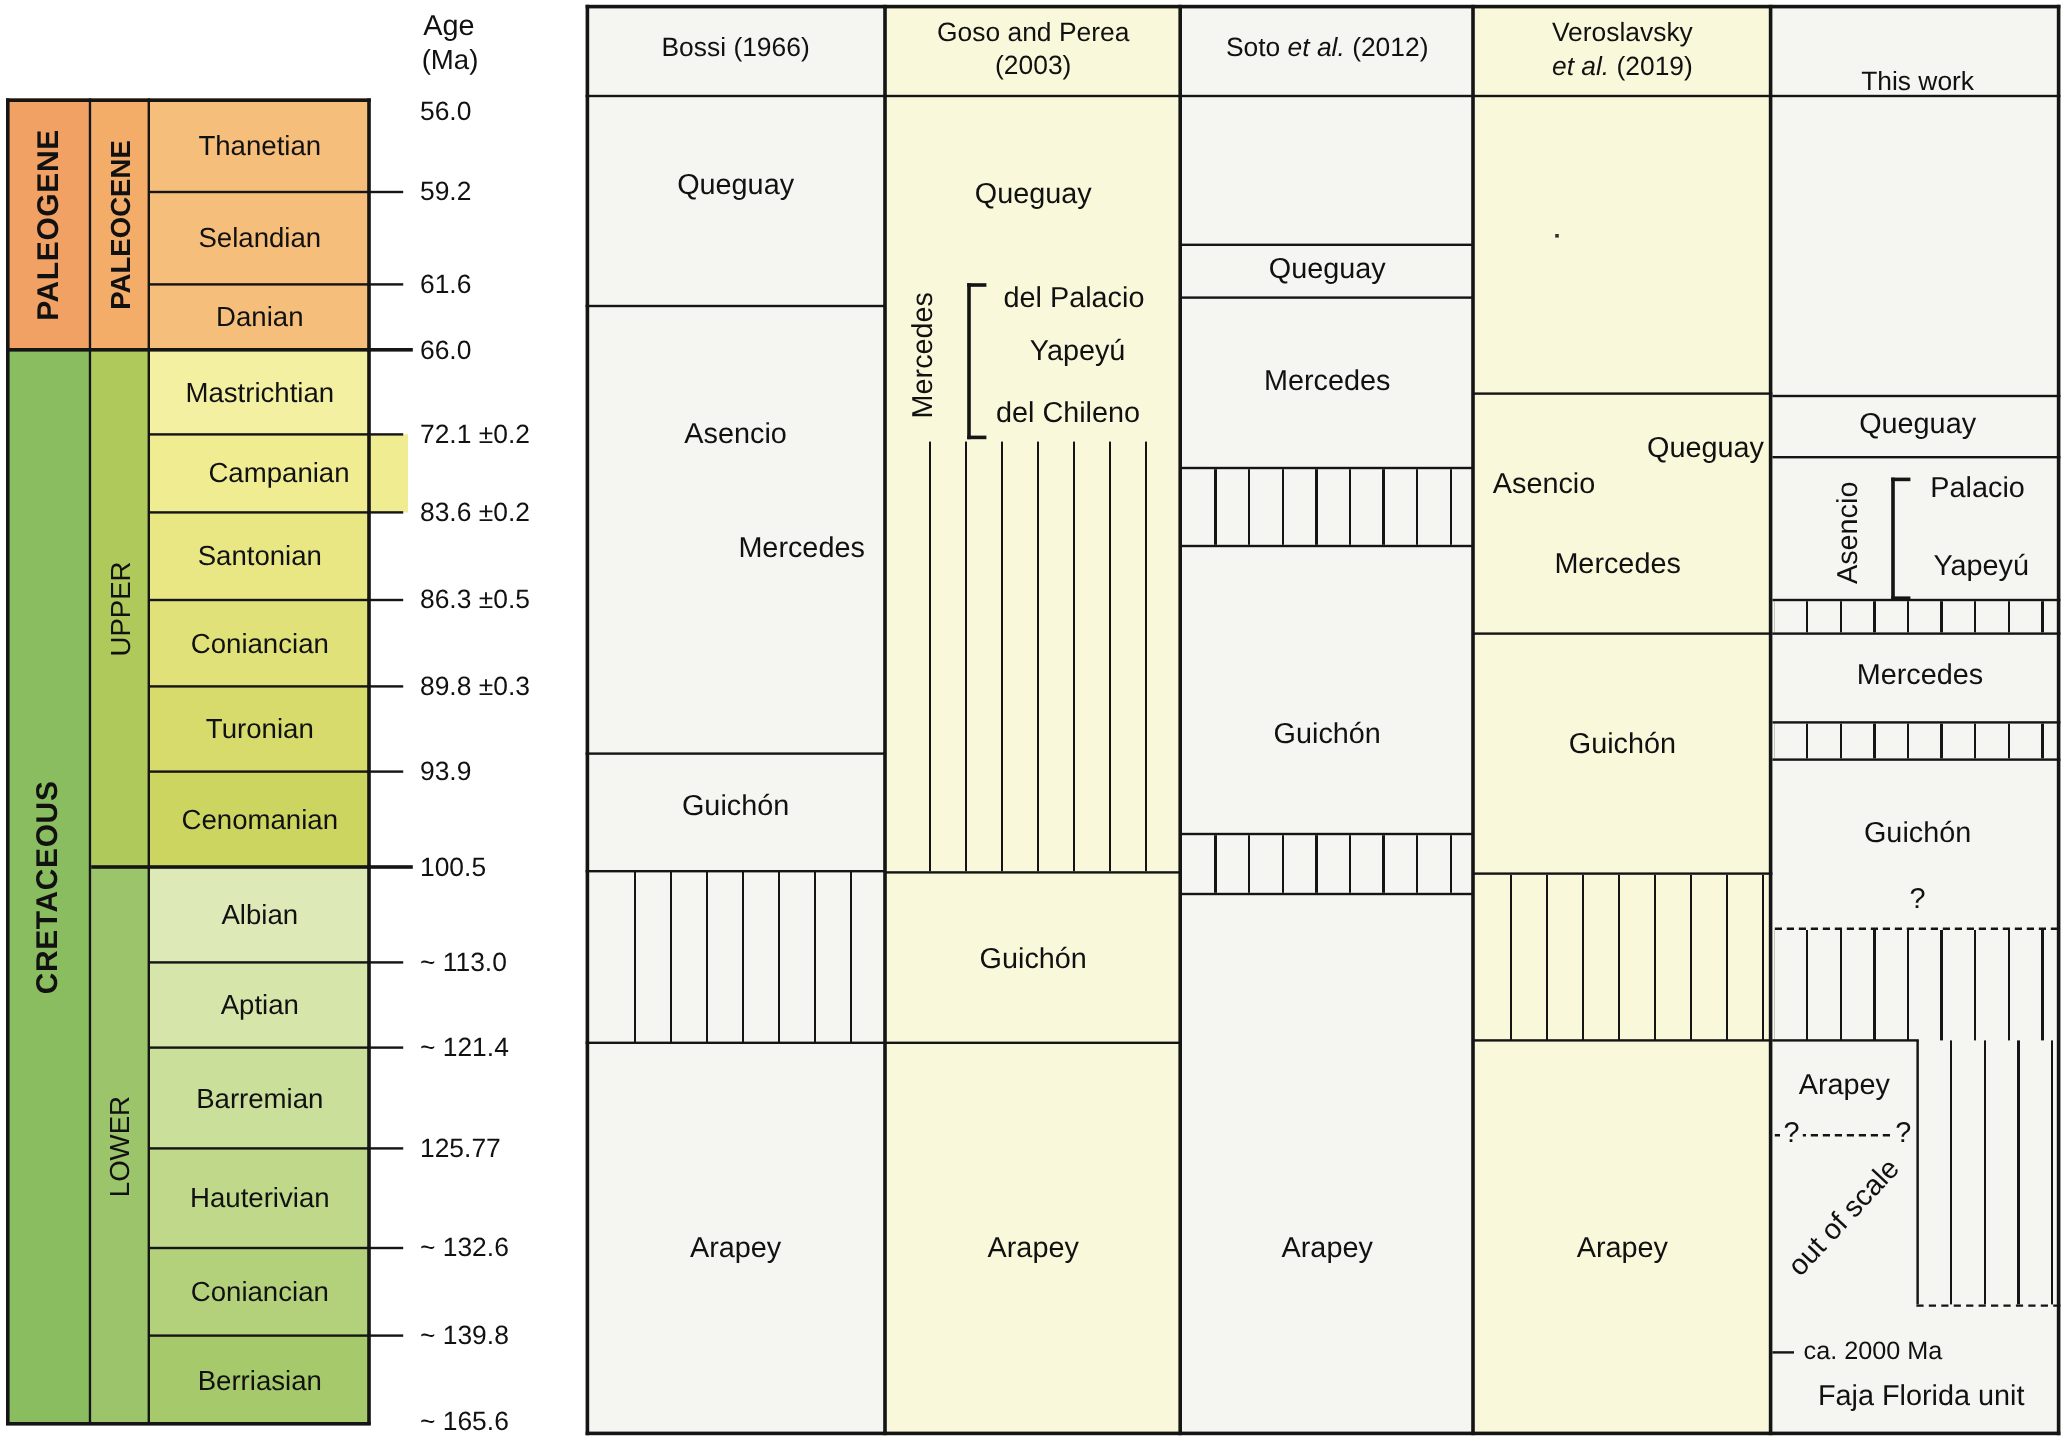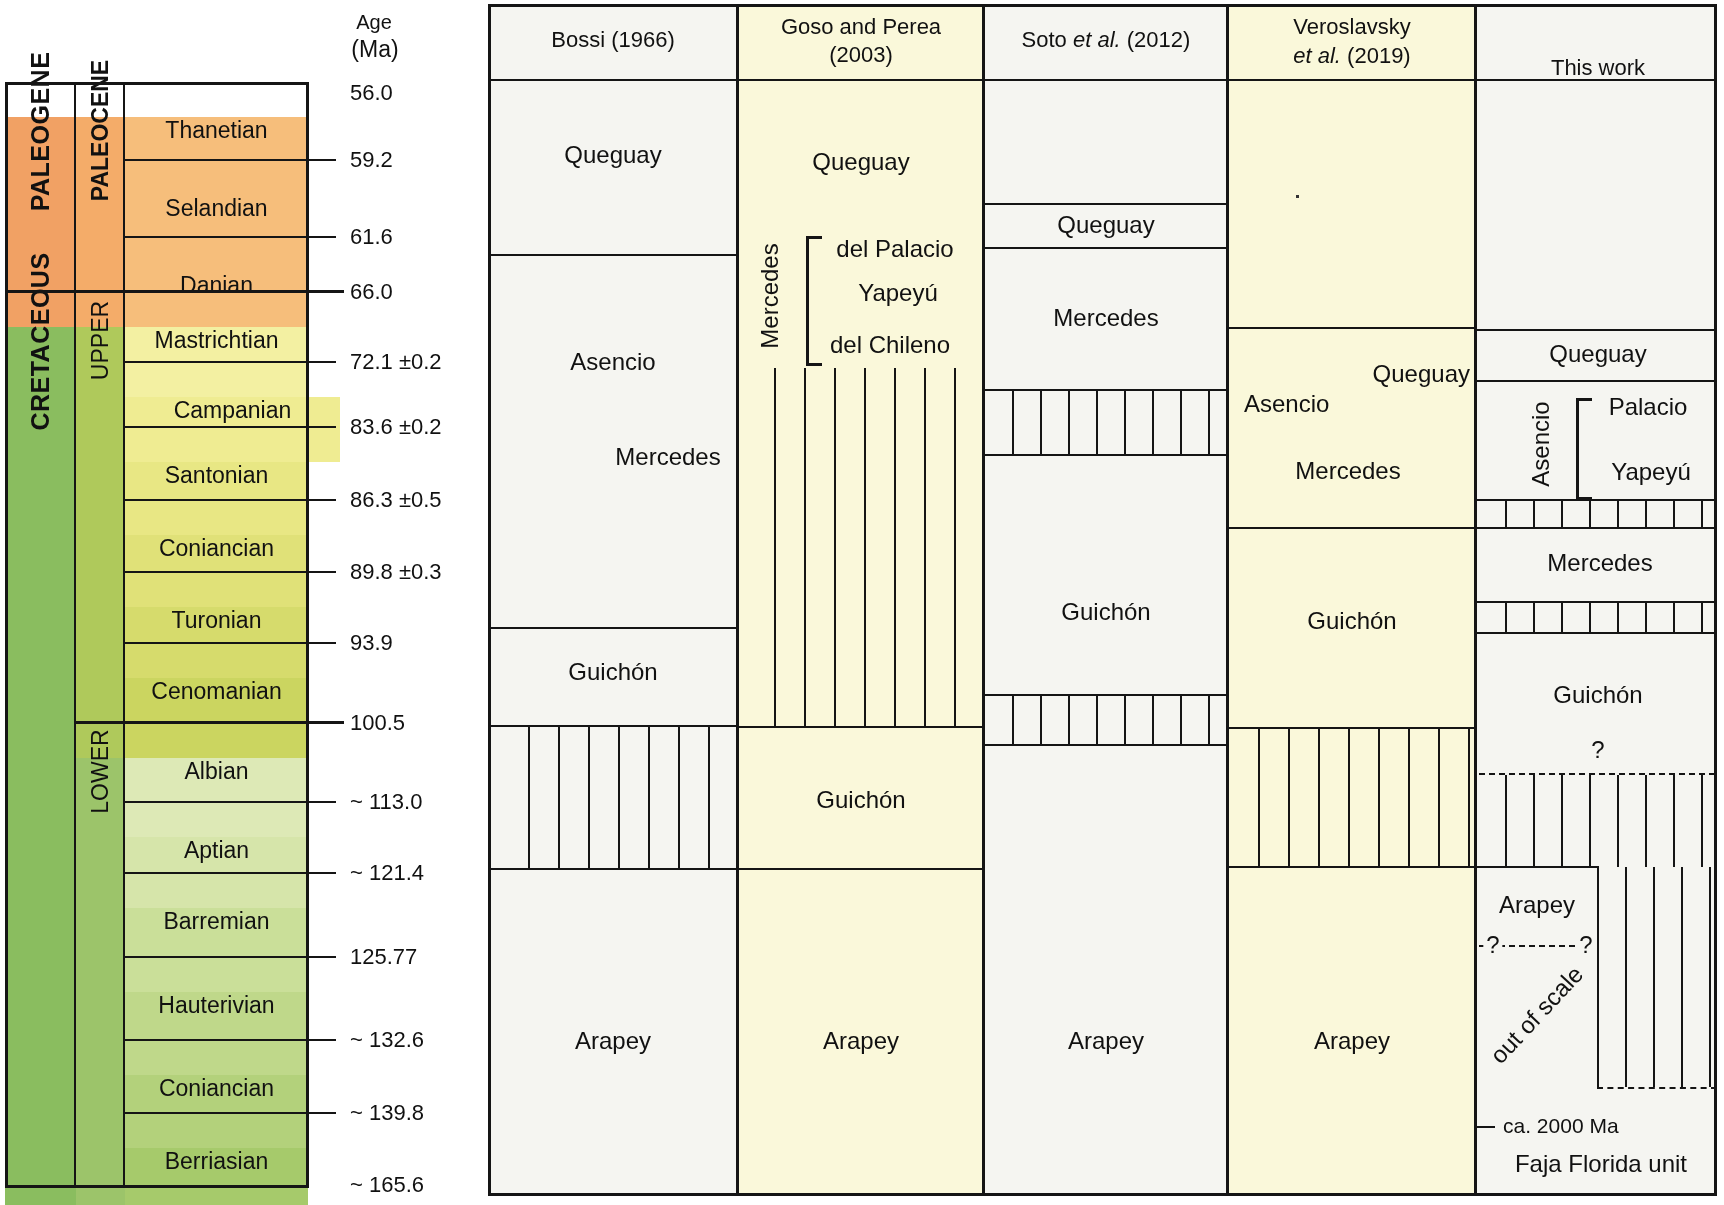--- a/index.html
+++ b/index.html
@@ -1,19 +1,19 @@
 <!DOCTYPE html>
 <html><head>
 <meta charset="utf-8">
 <style>
   html,body{margin:0;padding:0;background:#ffffff;}
   body{width:1724px;height:1205px;position:relative;overflow:hidden;
        font-family:"Liberation Sans","DejaVu Sans",sans-serif;color:#111;}
   .abs{position:absolute;}
-  .cell{position:absolute;display:flex;align-items:flex-start;justify-content:center;margin-top:35px;}
+  .cell{position:absolute;display:flex;align-items:center;justify-content:center;}
   .lbl{position:absolute;white-space:nowrap;transform:translate(-50%,-50%);
        font-size:24px;line-height:1.1;color:#111;}
   .lbl.sm{font-size:22px;}
   .lbl.hdr{font-size:22px;}
   .lbl.left{transform:translate(0,-50%);}
   .lbl.right{transform:translate(-100%,-50%);}
   .rot90{transform:translate(-50%,-50%) rotate(-90deg);}
   .stage{font-size:23px;}
   .era{font-weight:bold;font-size:25px;letter-spacing:.5px;}
   .epochB{font-weight:bold;font-size:23px;}
@@ -126,21 +126,21 @@
 <div class="tick" style="left:306px;top:499px;width:30px;"></div>
 <div class="tick" style="left:306px;top:571px;width:30px;"></div>
 <div class="tick" style="left:306px;top:642px;width:30px;"></div>
 <div class="tick" style="left:306px;top:721px;width:38px;height:3px;"></div>
 <div class="tick" style="left:306px;top:801px;width:30px;"></div>
 <div class="tick" style="left:306px;top:872px;width:30px;"></div>
 <div class="tick" style="left:306px;top:956px;width:30px;"></div>
 <div class="tick" style="left:306px;top:1039px;width:30px;"></div>
 <div class="tick" style="left:306px;top:1112px;width:30px;"></div>
 
-<div class="lbl sm" style="left:374px;top:22px;font-size:20px;">Age</div>
+<div class="lbl sm" style="left:374px;top:22px;font-size:24px;">Age</div>
 <div class="lbl sm" style="left:375px;top:50px;font-size:23px;">(Ma)</div>
 <div class="lbl sm left" style="left:350px;top:93px;">56.0</div>
 <div class="lbl sm left" style="left:350px;top:160px;">59.2</div>
 <div class="lbl sm left" style="left:350px;top:237px;">61.6</div>
 <div class="lbl sm left" style="left:350px;top:292px;">66.0</div>
 <div class="lbl sm left" style="left:350px;top:362px;">72.1 ±0.2</div>
 <div class="lbl sm left" style="left:350px;top:427px;">83.6 ±0.2</div>
 <div class="lbl sm left" style="left:350px;top:500px;">86.3 ±0.5</div>
 <div class="lbl sm left" style="left:350px;top:572px;">89.8 ±0.3</div>
 <div class="lbl sm left" style="left:350px;top:643px;">93.9</div>

